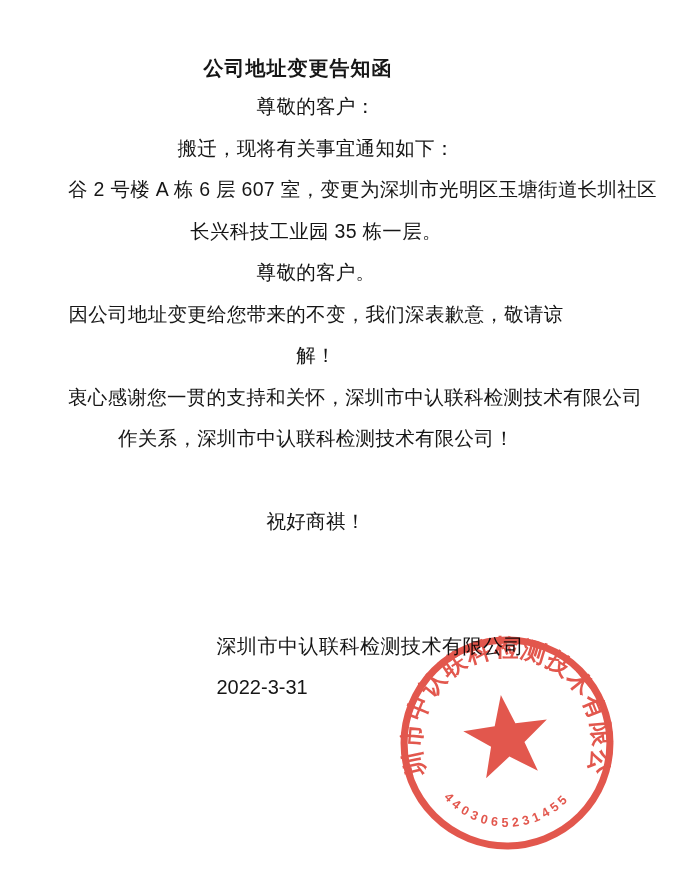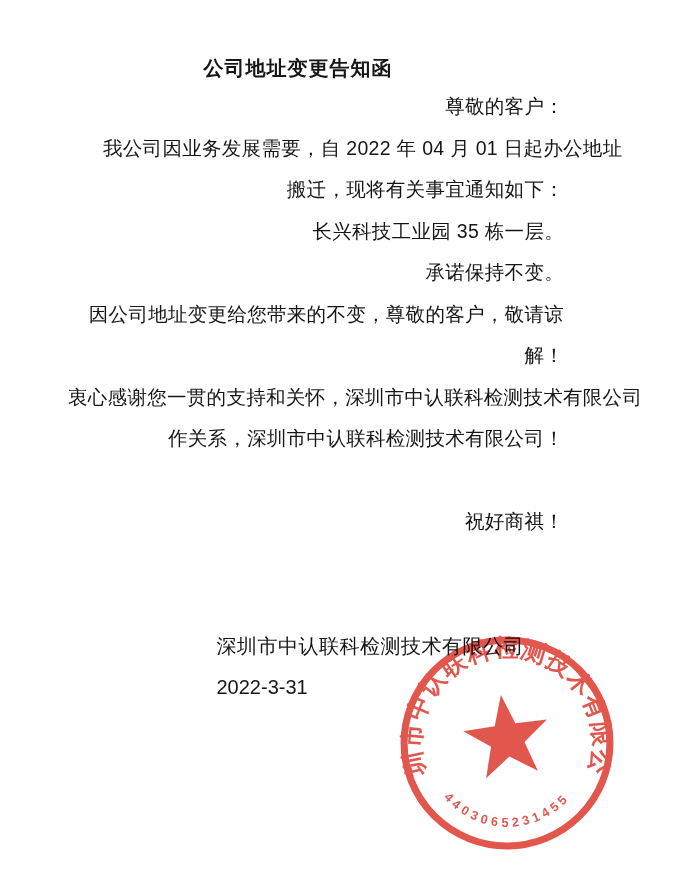--- a/index.html
+++ b/index.html
@@ -22,21 +22,21 @@
     font-weight: 700;
     line-height: 30px;
     text-align: center;
     letter-spacing: 1px;
   }
 
   .body-text { font-size: 19.5px; }
 
   .line {
     line-height: 41.5px;
-    text-align: right;
+    text-align: center;
     letter-spacing: 0.3px;
   }
   .line.justify {
     text-align: justify;
     text-align-last: justify;
     text-justify: inter-character;
     white-space: nowrap;
   }
   .line.indent { text-indent: 35px; }
   .line.gap-top { margin-top: 41.5px; }
@@ -75,25 +75,25 @@
 </style>
 </head>
 <body>
 
 <div class="page">
 
   <h1 class="title">公司地址变更告知函</h1>
 
   <div class="body-text">
     <div class="line">尊敬的客户：</div>
-    <div class="line justify indent">我公司因业务发展需要，自 2022 年 04 月 01 日起办公地址</div>
     <div class="line">搬迁，现将有关事宜通知如下：</div>
+    <div class="line justify">谷 2 号楼 A 栋 6 层 607 室，变更为深圳市光明区玉塘街道长圳社区</div>
     <div class="line">长兴科技工业园 35 栋一层。</div>
-    <div class="line">承诺保持不变。</div>
-    <div class="line">因公司地址变更给您带来的不变，尊敬的客户，敬请谅解！</div>
+    <div class="line">尊敬的客户。</div>
+    <div class="line">因公司地址变更给您带来的不变，我们深表歉意，敬请谅解！</div>
     <div class="line justify">衷心感谢您一贯的支持和关怀，深圳市中认联科检测技术有限公司</div>
     <div class="line">作关系，深圳市中认联科检测技术有限公司！</div>
     <div class="line gap-top">祝好商祺！</div>
   </div>
 
   <div class="sign-block">
     <div class="sign-line">深圳市中认联科检测技术有限公司</div>
     <div class="date-line">2022-3-31</div>
   </div>
 

